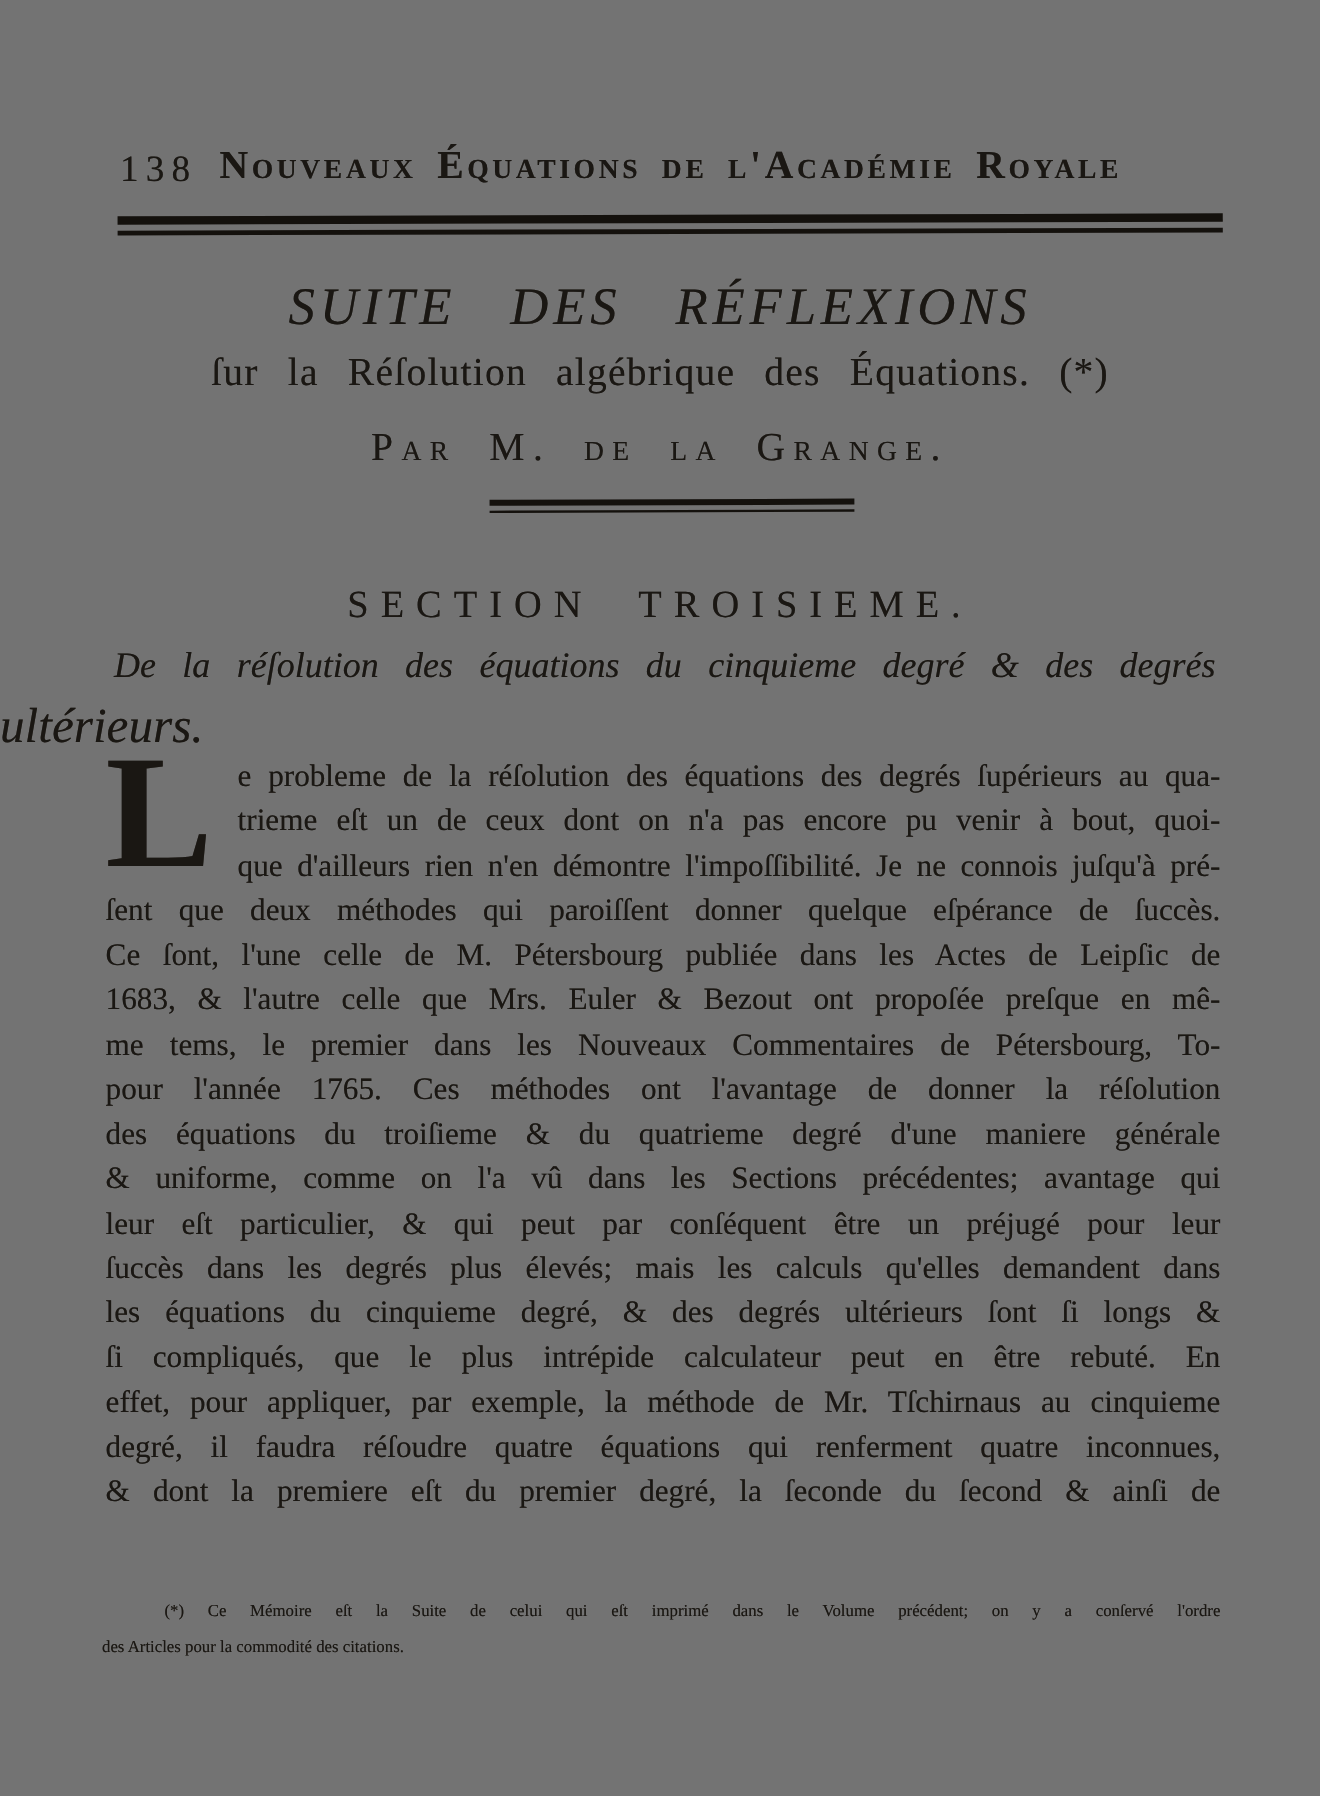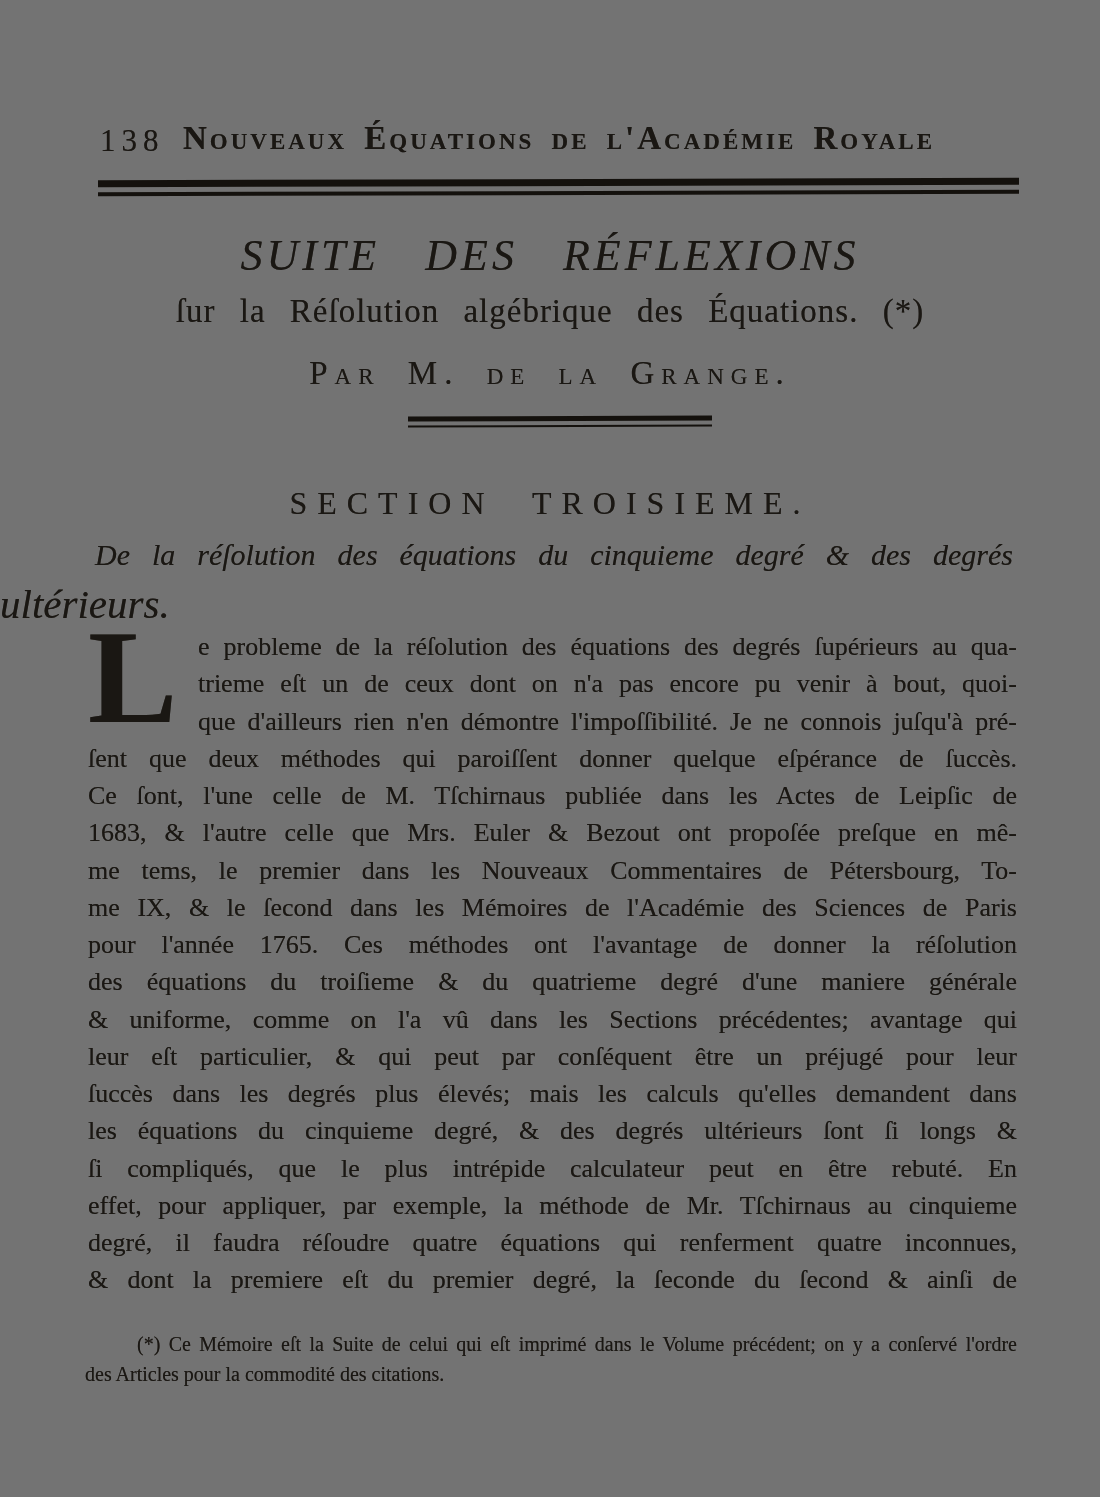--- a/index.html
+++ b/index.html
@@ -89,21 +89,21 @@
   .body-line {
     text-align:justify;
     text-align-last:justify;
     white-space:normal;
     height:37.25px; overflow:visible;
   }
 
   
   .footnote {
     position:absolute; top:1329px; left:85px; width:932px;
-    font-size:20px; line-height:30px;
+    font-size:14px; line-height:30px;
   }
   .footnote-line1 {
     text-indent:52px;
     text-align:justify; text-align-last:justify;
   }
   .footnote-line2 { text-align:left; }
 </style>
 </head>
 <body>
 
@@ -125,24 +125,23 @@
   <div class="section-heading">SECTION TROISIEME.</div>
   <div class="section-sub1">De la réſolution des équations du cinquieme degré &amp; des degrés</div>
   <div class="section-sub2">ultérieurs.</div>
 
   <div class="body-text">
     <div class="drop-cap">L</div>
     <div class="body-line">e probleme de la réſolution des équations des degrés ſupérieurs au qua-</div>
     <div class="body-line">trieme eſt un de ceux dont on n'a pas encore pu venir à bout, quoi-</div>
     <div class="body-line">que d'ailleurs rien n'en démontre l'impoſſibilité. Je ne connois juſqu'à pré-</div>
     <div class="body-line">ſent que deux méthodes qui paroiſſent donner quelque eſpérance de ſuccès.</div>
-    <div class="body-line">Ce ſont, l'une celle de M. Tſchirnaus publiée dans les Actes de Leipſic de</div>
+    <div class="body-line">Ce ſont, l'une celle de M. Pétersbourg publiée dans les Actes de Leipſic de</div>
     <div class="body-line">1683, &amp; l'autre celle que Mrs. Euler &amp; Bezout ont propoſée preſque en mê-</div>
     <div class="body-line">me tems, le premier dans les Nouveaux Commentaires de Pétersbourg, To-</div>
-    <div class="body-line">me IX, &amp; le ſecond dans les Mémoires de l'Académie des Sciences de Paris</div>
     <div class="body-line">pour l'année 1765. Ces méthodes ont l'avantage de donner la réſolution</div>
     <div class="body-line">des équations du troiſieme &amp; du quatrieme degré d'une maniere générale</div>
     <div class="body-line">&amp; uniforme, comme on l'a vû dans les Sections précédentes; avantage qui</div>
     <div class="body-line">leur eſt particulier, &amp; qui peut par conſéquent être un préjugé pour leur</div>
     <div class="body-line">ſuccès dans les degrés plus élevés; mais les calculs qu'elles demandent dans</div>
     <div class="body-line">les équations du cinquieme degré, &amp; des degrés ultérieurs ſont ſi longs &amp;</div>
     <div class="body-line">ſi compliqués, que le plus intrépide calculateur peut en être rebuté. En</div>
     <div class="body-line">effet, pour appliquer, par exemple, la méthode de Mr. Tſchirnaus au cinquieme</div>
     <div class="body-line">degré, il faudra réſoudre quatre équations qui renferment quatre inconnues,</div>
     <div class="body-line">&amp; dont la premiere eſt du premier degré, la ſeconde du ſecond &amp; ainſi de</div>

